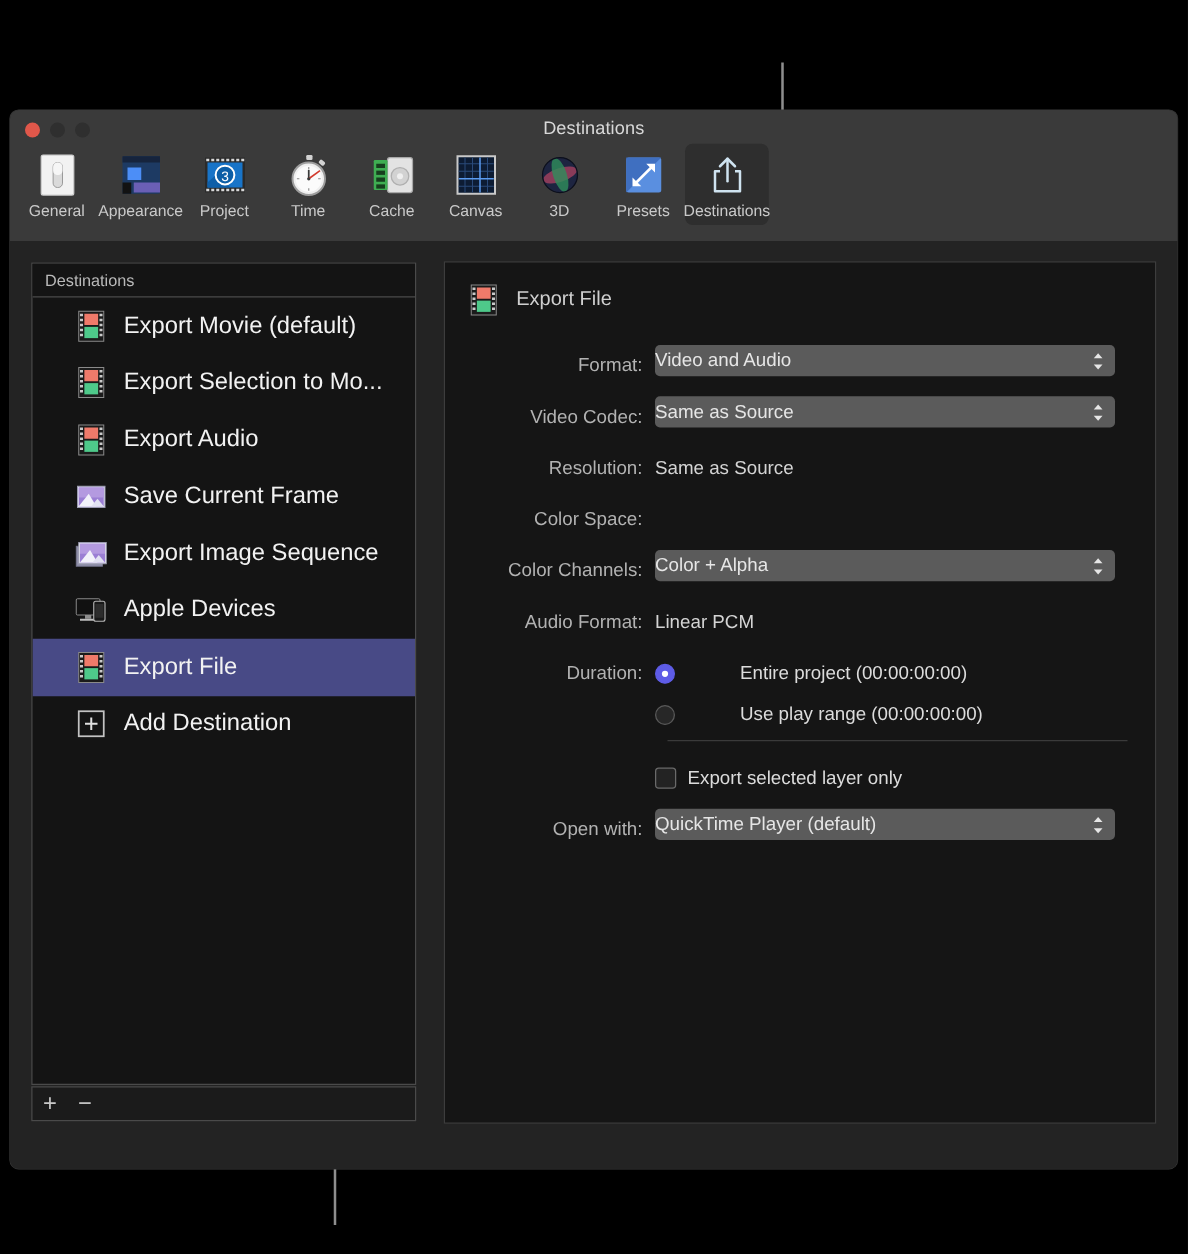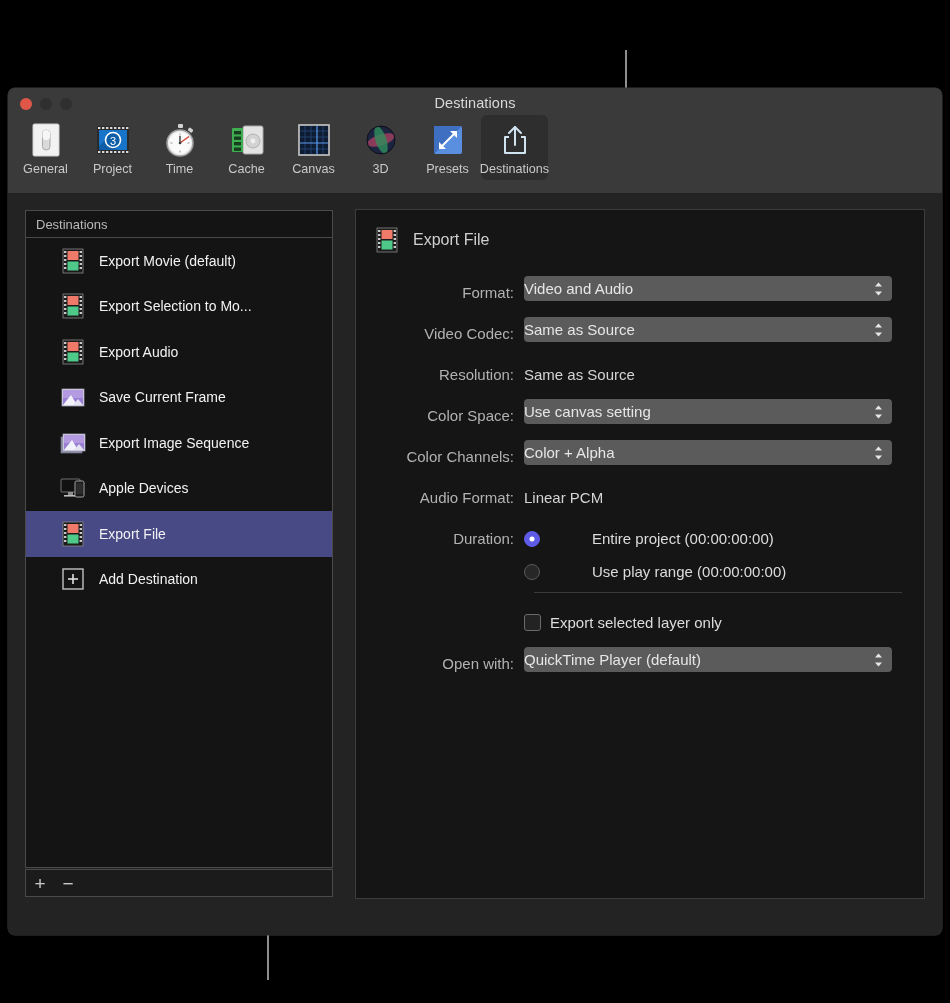--- a/index.html
+++ b/index.html
@@ -90,21 +90,21 @@
   }
   .sb-list { position: absolute; top: 27px; left: 0; right: 0; bottom: 0; overflow: hidden; }
   .sb-row {
     height: 45.5px;
     display: flex; align-items: center;
     padding-left: 34px;
     cursor: default;
   }
   .sb-row.selected { background: #484a86; }
   .sb-ico { width: 26px; height: 26px; flex: 0 0 26px; margin-right: 13px; }
-  .sb-label { color: #f2f2f2; font-size: 14px; white-space: nowrap; }
+  .sb-label { color: #f2f2f2; font-size: 19px; white-space: nowrap; }
 
   .sb-footer {
     position: absolute; left: 17px; top: 676px;
     width: 308px; height: 28px;
     background: #1b1b1b;
     border: 1px solid #4a4a4a;
     box-sizing: border-box;
     display: flex; align-items: center;
   }
   .fbtn {
@@ -208,20 +208,30 @@
 
         <div class="tbitem">
           <svg class="tbicon" viewBox="0 0 36 36">
             <rect x="5" y="2" width="26" height="32" rx="1.5" fill="#f2f2f2" stroke="#cfcfcf"></rect>
             <rect x="14.5" y="8" width="7.5" height="20" rx="3.5" fill="#dadada" stroke="#9a9a9a" stroke-width="0.8"></rect>
             <rect x="14.5" y="8" width="7.5" height="10" rx="3.5" fill="#f6f6f6"></rect>
           </svg>
           <div class="tblabel">General</div>
         </div>
 
+        <div class="tbitem">
+          <svg class="tbicon" viewBox="0 0 36 36">
+            <rect x="3" y="3" width="30" height="30" rx="1.5" fill="#1d3a63"></rect>
+            <rect x="3" y="3" width="30" height="5" fill="#16243d"></rect>
+            <rect x="7" y="12" width="11" height="10" fill="#4c8ef7"></rect>
+            <rect x="3" y="24" width="7" height="9" fill="#121212"></rect>
+            <rect x="12" y="24" width="21" height="8" fill="#6a5fb5"></rect>
+          </svg>
+          <div class="tblabel">Appearance</div>
+        </div>
 
         <div class="tbitem">
           <svg class="tbicon" viewBox="0 0 36 36">
             <rect x="2" y="4" width="32" height="28" fill="#2a2a2a"></rect>
             <rect x="4" y="8" width="28" height="20" fill="#1874c8"></rect>
             <path d="M4 24 L13 16 L22 28 L4 28 Z" fill="#0f5fa8"></path>
             <circle cx="18" cy="18" r="7.5" fill="#0d5ea6" stroke="#ffffff" stroke-width="1.6"></circle>
             <text x="18" y="22.5" font-size="11" fill="#ffffff" text-anchor="middle" font-family="Liberation Sans, sans-serif">3</text>
             <g fill="#d8d8d8">
               <rect x="3" y="5" width="2.4" height="2"></rect>
@@ -521,27 +531,20 @@
             </div>
           </div>
 
           <div class="row">
             <div class="lbl">Resolution:</div>
             <div class="val">Same as Source</div>
           </div>
 
           <div class="row">
             <div class="lbl">Color Space:</div>
-            <div class="popup">
-              <span>Use canvas setting</span>
-              <svg class="chev" viewBox="0 0 11 17">
-                <path d="M5.5 2 L9 6 L2 6 Z" fill="#e6e6e6"></path>
-                <path d="M5.5 15 L9 11 L2 11 Z" fill="#e6e6e6"></path>
-              </svg>
-            </div>
           </div>
 
           <div class="row">
             <div class="lbl">Color Channels:</div>
             <div class="popup">
               <span>Color + Alpha</span>
               <svg class="chev" viewBox="0 0 11 17">
                 <path d="M5.5 2 L9 6 L2 6 Z" fill="#e6e6e6"></path>
                 <path d="M5.5 15 L9 11 L2 11 Z" fill="#e6e6e6"></path>
               </svg>

